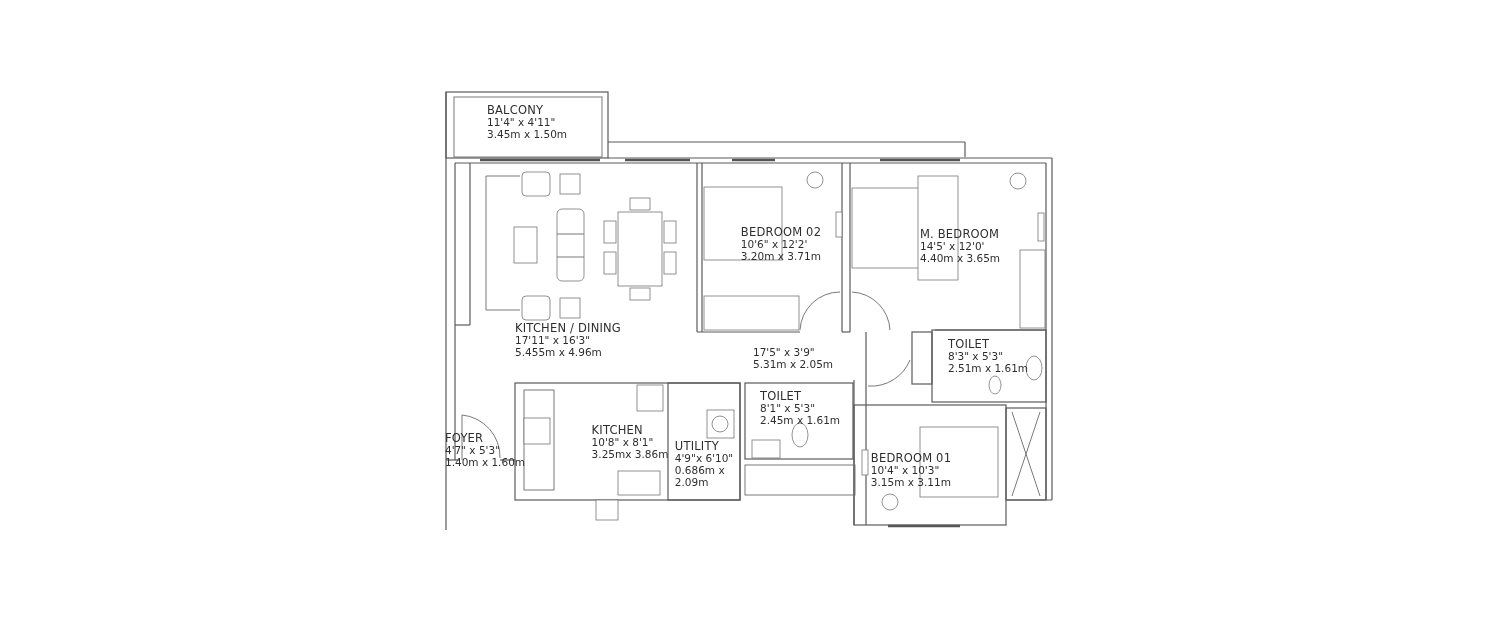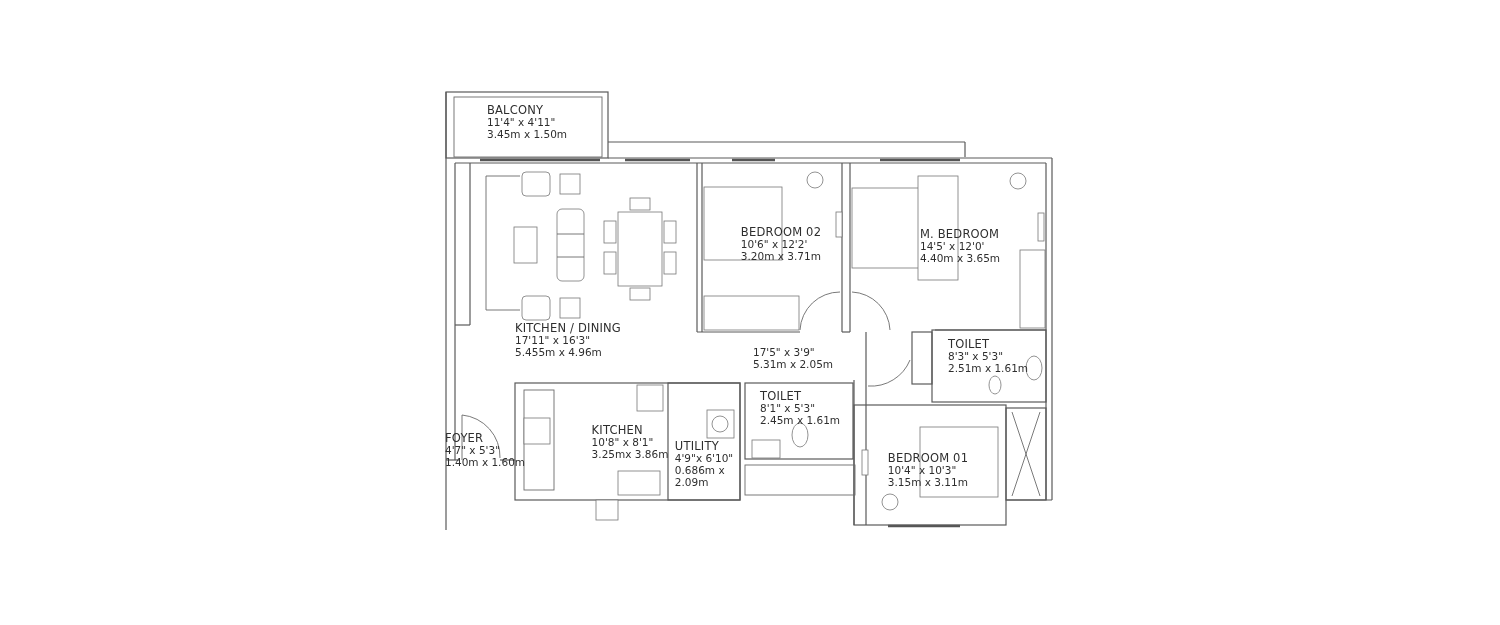--- a/index.html
+++ b/index.html
@@ -186,17 +186,17 @@
   <span class="name">UTILITY</span>
   <span class="imp">4'9"x 6'10"</span>
   <span class="met">0.686m x</span>
   <span class="met">2.09m</span>
 </div>
 <div class="lbl" style="left:800px; top:390px;">
   <span class="name">TOILET</span>
   <span class="imp">8'1" x 5'3"</span>
   <span class="met">2.45m x 1.61m</span>
 </div>
-<div class="lbl" style="left:911px; top:452px;margin-left:17px;">
+<div class="lbl" style="left:911px; top:452px;">
   <span class="name">BEDROOM 01</span>
   <span class="imp">10'4" x 10'3"</span>
   <span class="met">3.15m x 3.11m</span>
 </div>
 
 </body></html>

